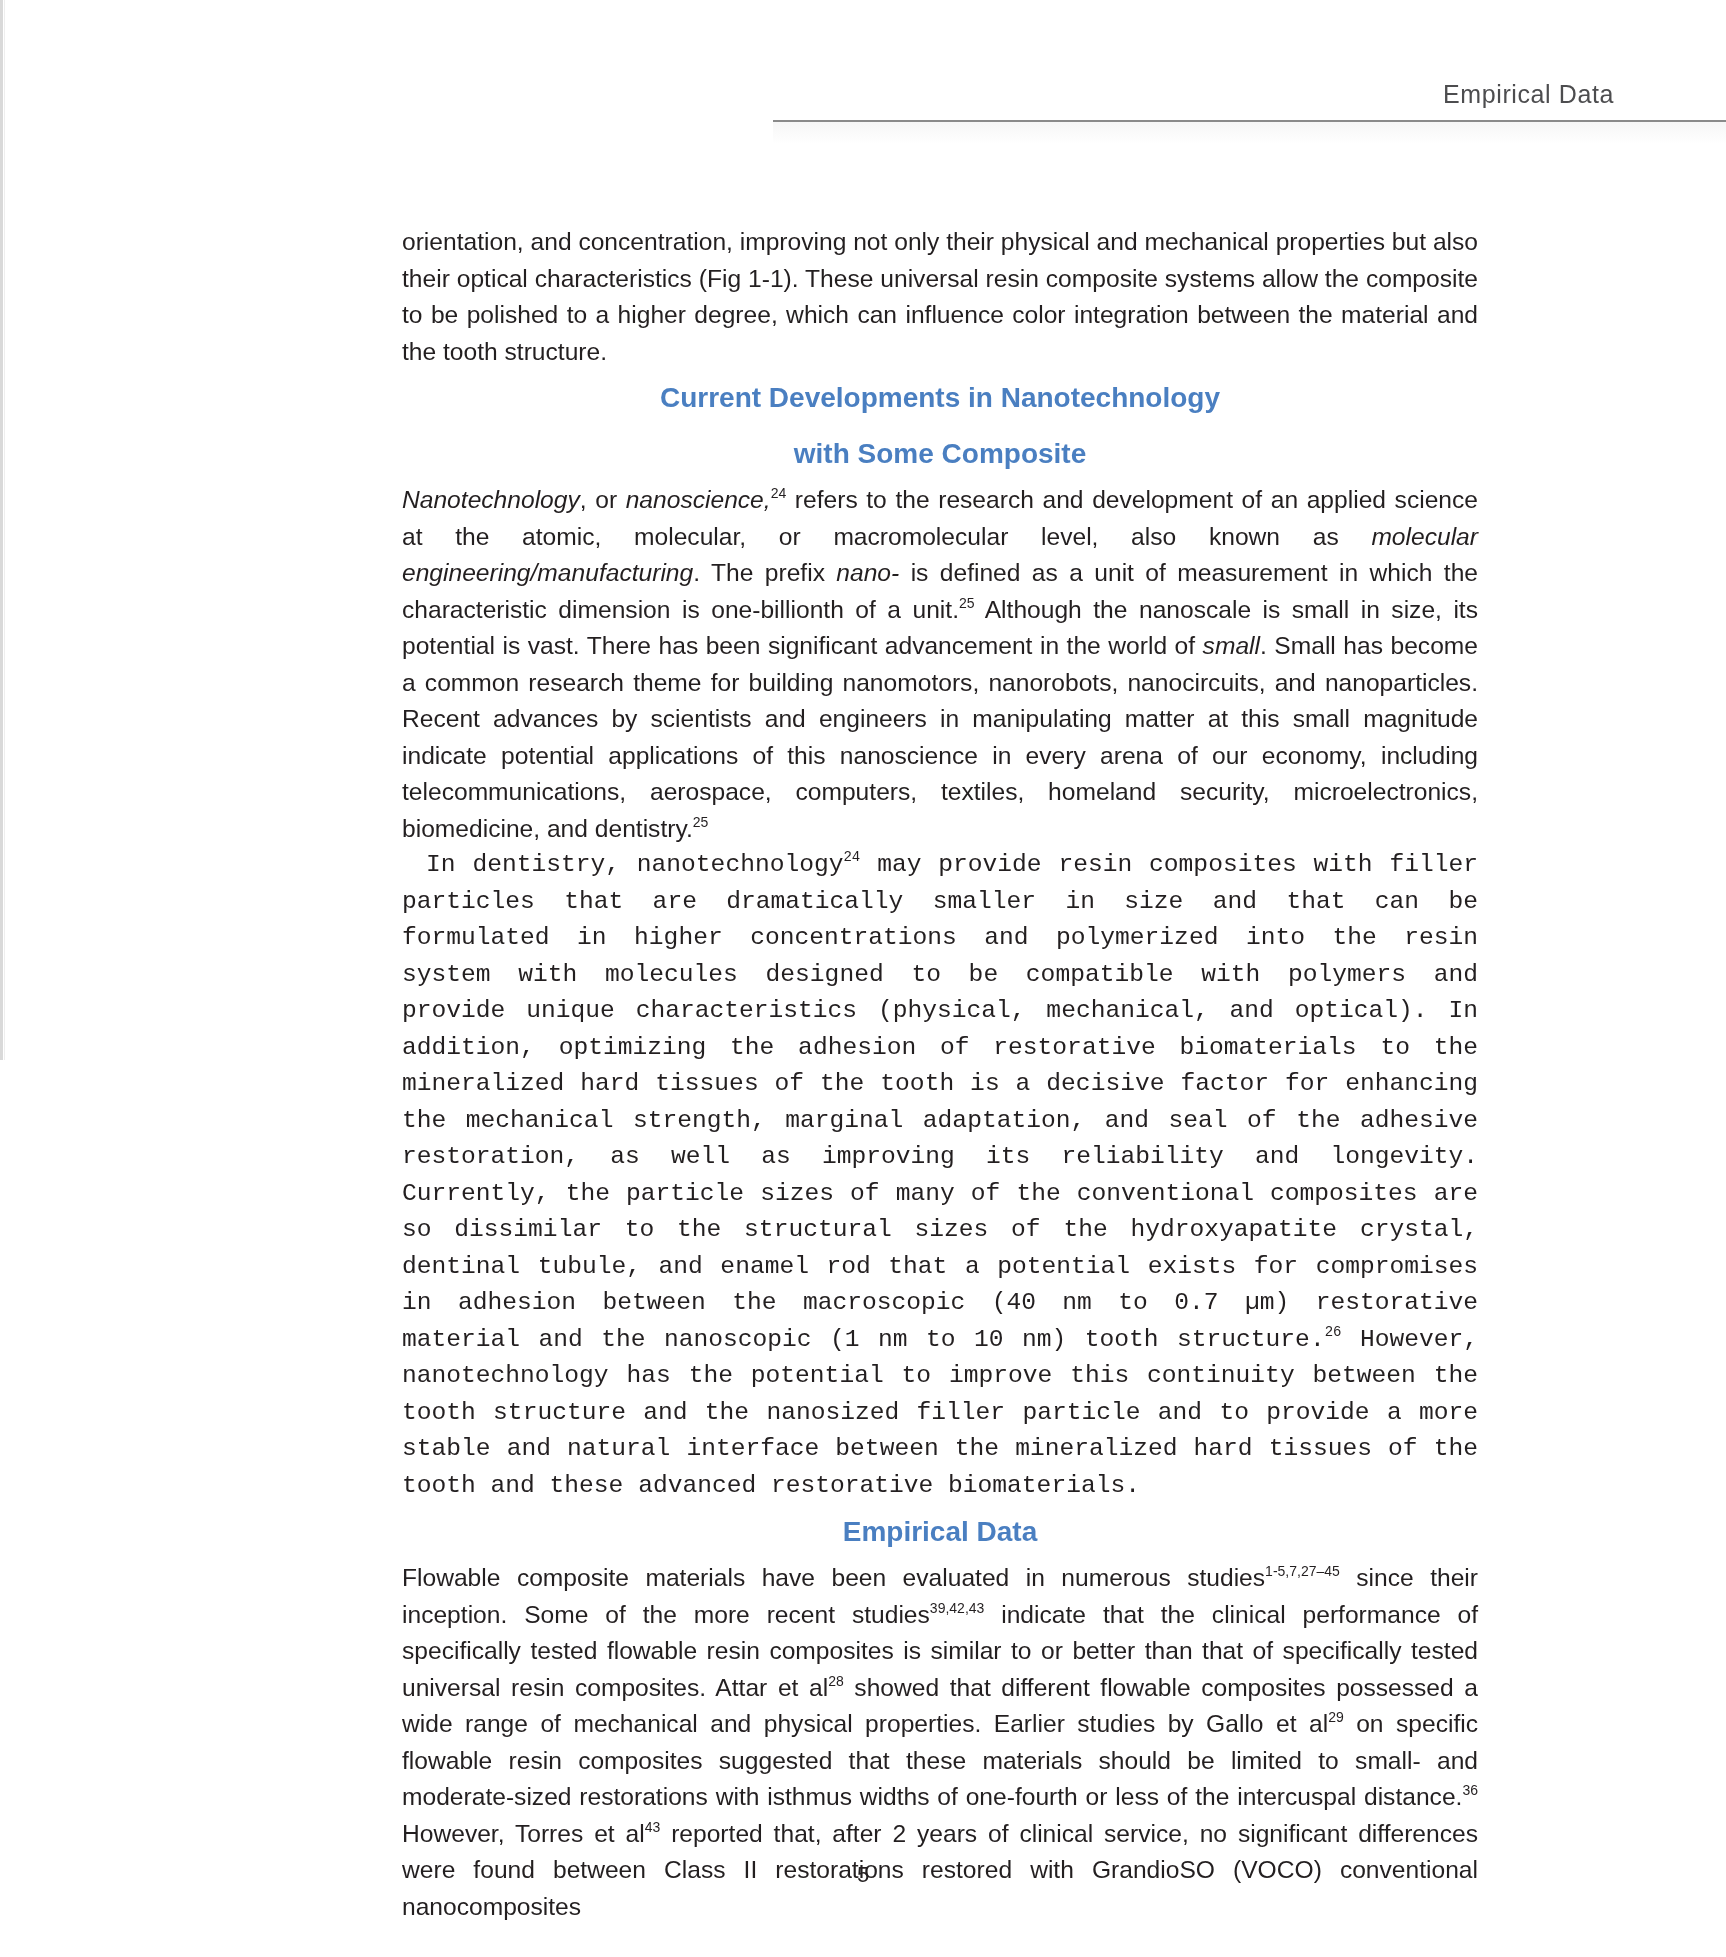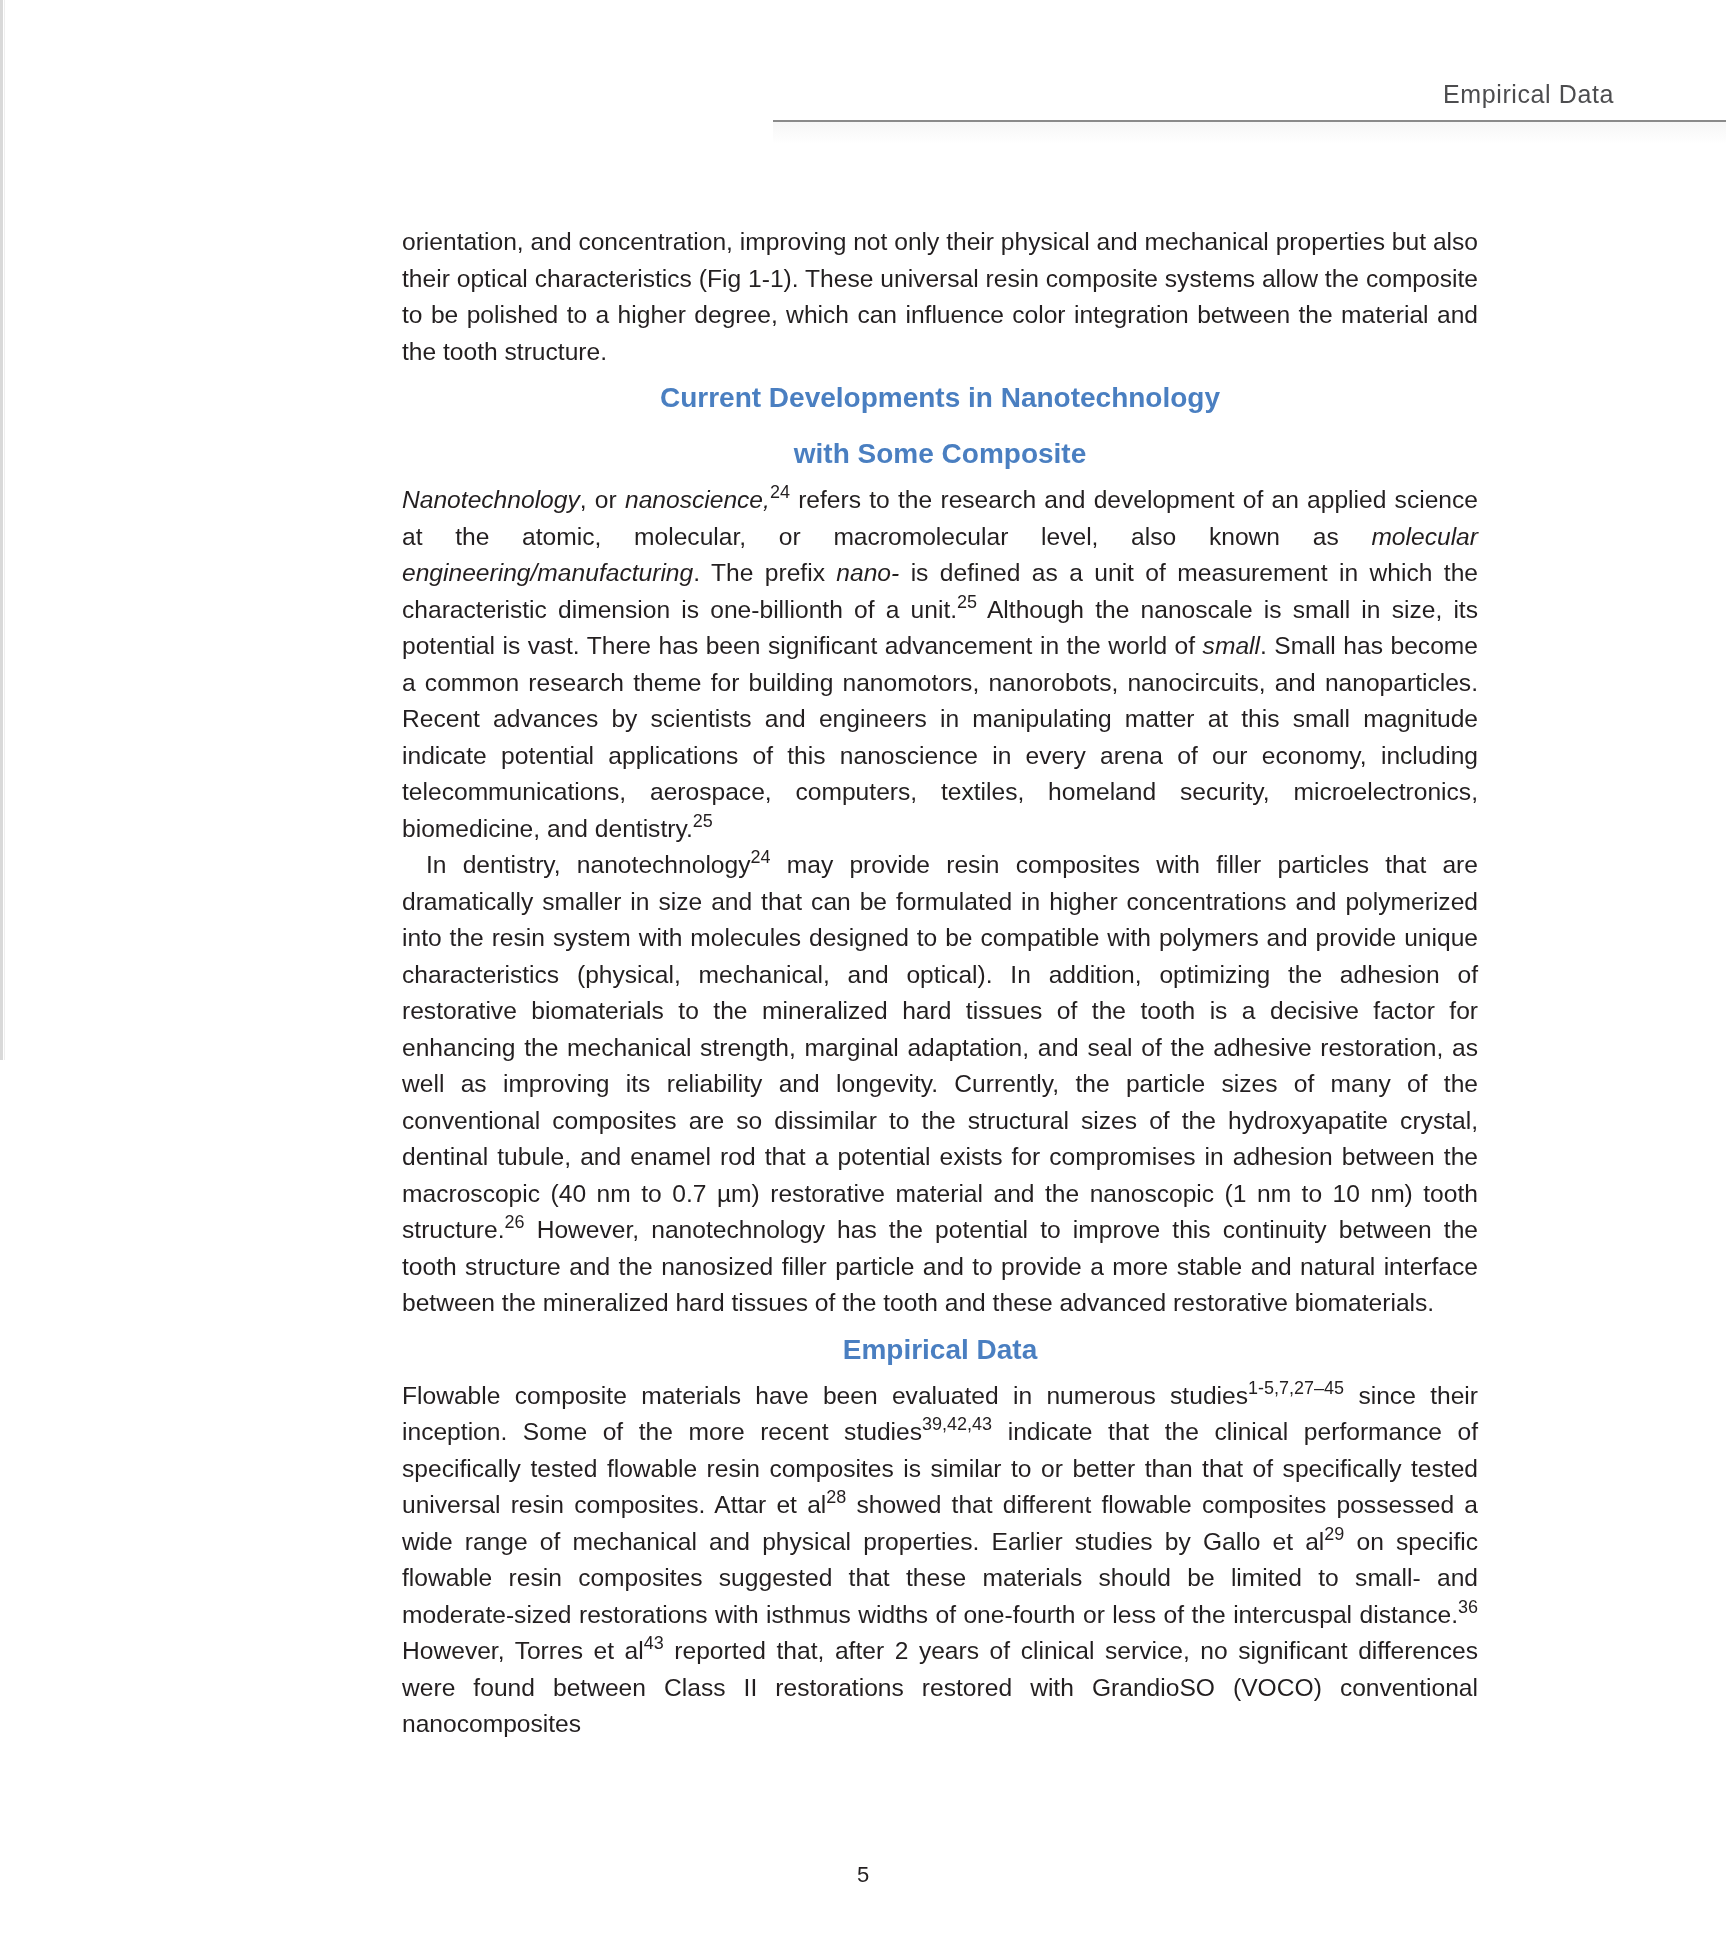--- a/index.html
+++ b/index.html
@@ -63,23 +63,24 @@
     }
     p.body {
       margin: 0;
       font-size: 24.6px;
       line-height: 36.5px;
       text-align: justify;
       color: #231f20;
     }
     p.indent {
       text-indent: 24px;
+      font-family: Liberation Mono, monospace;
     }
     sup {
-      font-size: 18px;
+      font-size: 14px;
       line-height: 0;
       vertical-align: 10px;
       margin-top: 36px;
     }
     h2.section {
       margin: 0;
       font-size: 28px;
       line-height: 56px;
       font-weight: bold;
       color: #4a7fc1;

